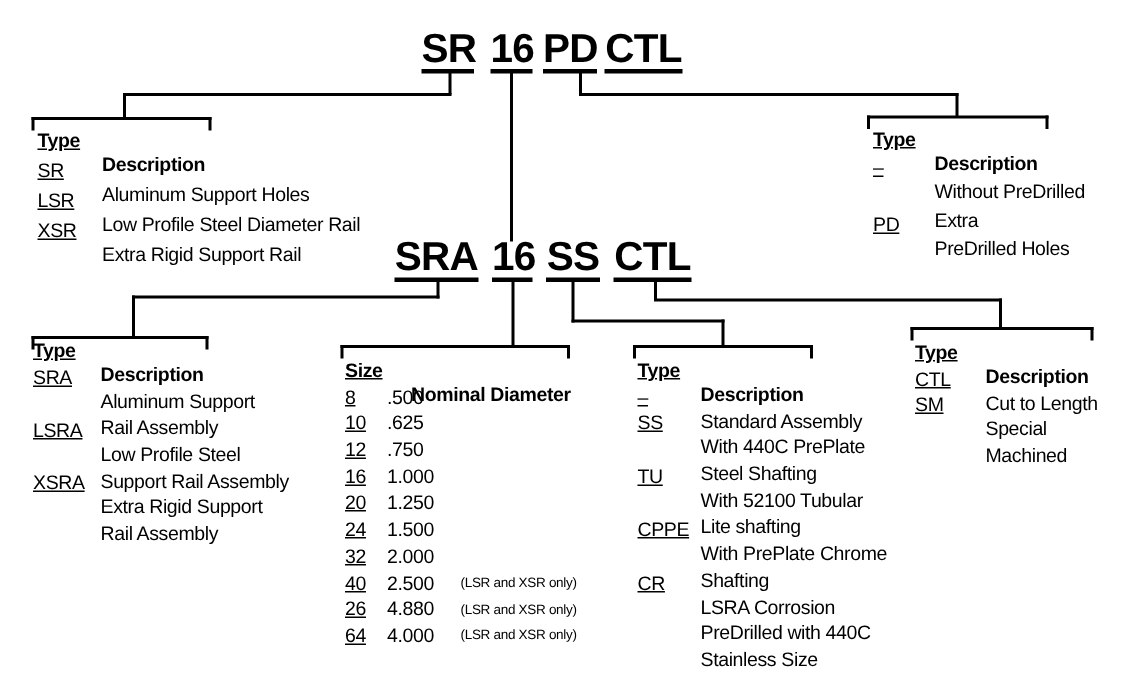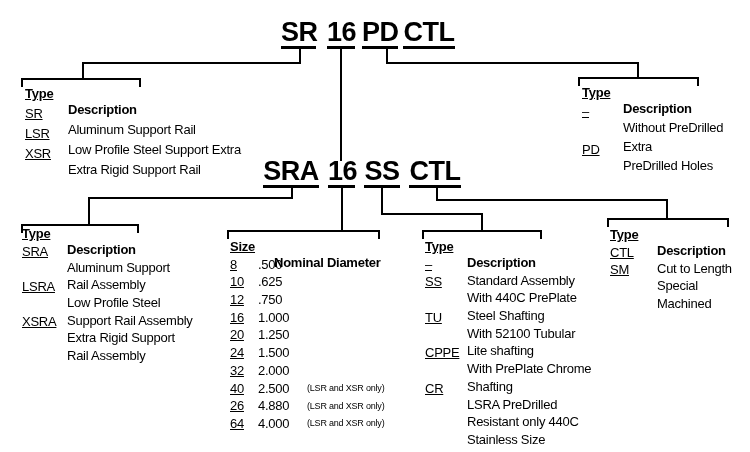--- a/index.html
+++ b/index.html
@@ -84,25 +84,25 @@
   <i class="ln" style="left:607px;top:218px;width:2px;height:9px;"></i>
   <i class="ln" style="left:727px;top:218px;width:2px;height:9px;"></i>
 
   <div class="tbl tbl-tl" style="left:25px;top:86px;">
     <div class="row hdr">
       <span class="c1">Type</span>
       <span class="c2">Description</span>
     </div>
     <div class="row">
         <span class="c1">SR</span>
-        <span class="c2">Aluminum Support Rail</span>
+        <span class="c2">Aluminum Support Holes</span>
       </div>
     <div class="row">
         <span class="c1">LSR</span>
-        <span class="c2">Low Profile Steel Support Extra</span>
+        <span class="c2">Low Profile Steel Diameter Rail</span>
       </div>
     <div class="row">
         <span class="c1">XSR</span>
         <span class="c2">Extra Rigid Support Rail</span>
       </div>
   </div>
 
   <div class="tbl tbl-tr" style="left:582px;top:85px;">
     <div class="row hdr">
       <span class="c1">Type</span>
@@ -238,25 +238,25 @@
     <div class="row">
         <span class="c1">CPPE</span>
         <span class="c2">With PrePlate Chrome</span>
       </div>
     <div class="row">
         <span class="c1"></span>
         <span class="c2">Shafting</span>
       </div>
     <div class="row">
         <span class="c1">CR</span>
-        <span class="c2">LSRA PreDrilled</span>
-      </div>
-    <div class="row">
-        <span class="c1"></span>
-        <span class="c2">Resistant only 440C</span>
+        <span class="c2">LSRA Corrosion</span>
+      </div>
+    <div class="row">
+        <span class="c1"></span>
+        <span class="c2">PreDrilled with 440C</span>
       </div>
     <div class="row">
         <span class="c1"></span>
         <span class="c2">Stainless Size</span>
       </div>
   </div>
 
   <div class="tbl tbl-ct" style="left:610px;top:227px;">
     <div class="row hdr">
       <span class="c1">Type</span>

